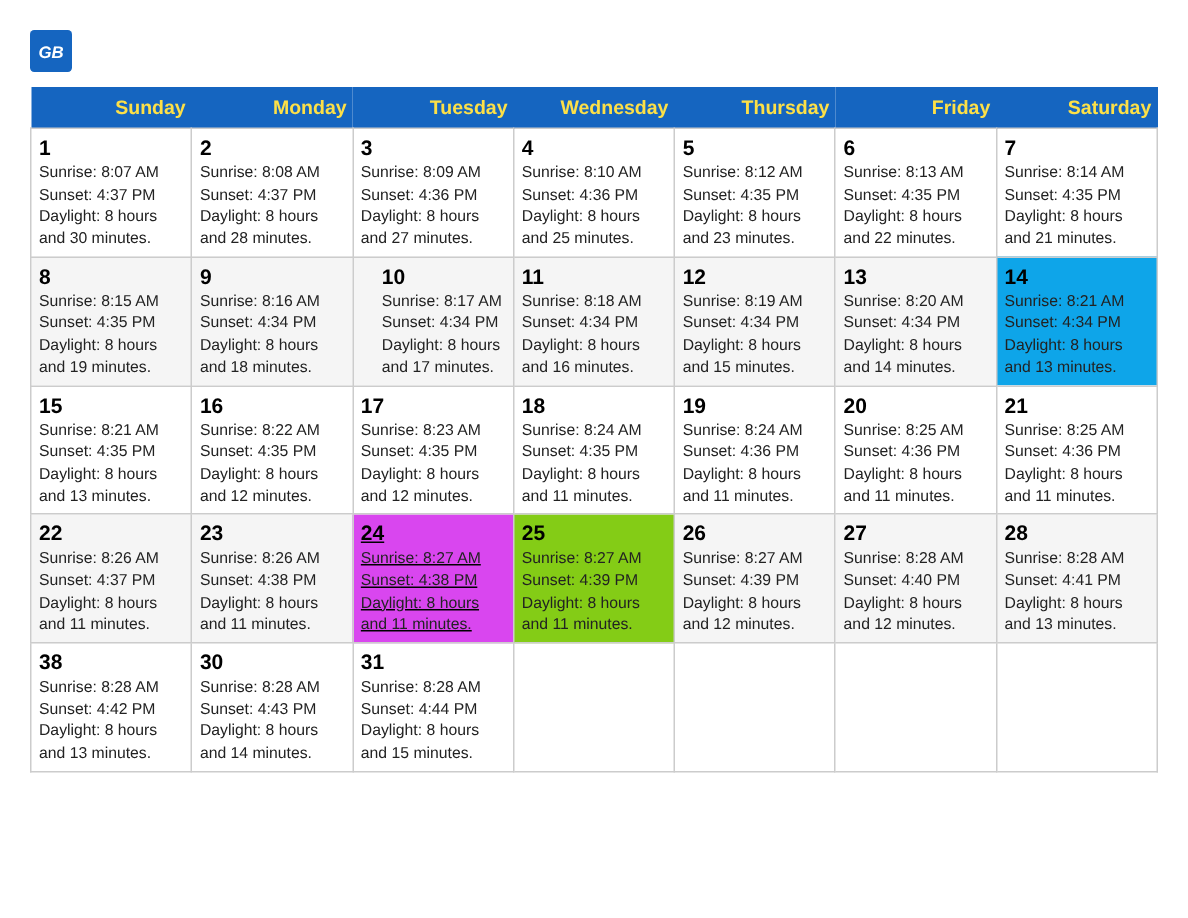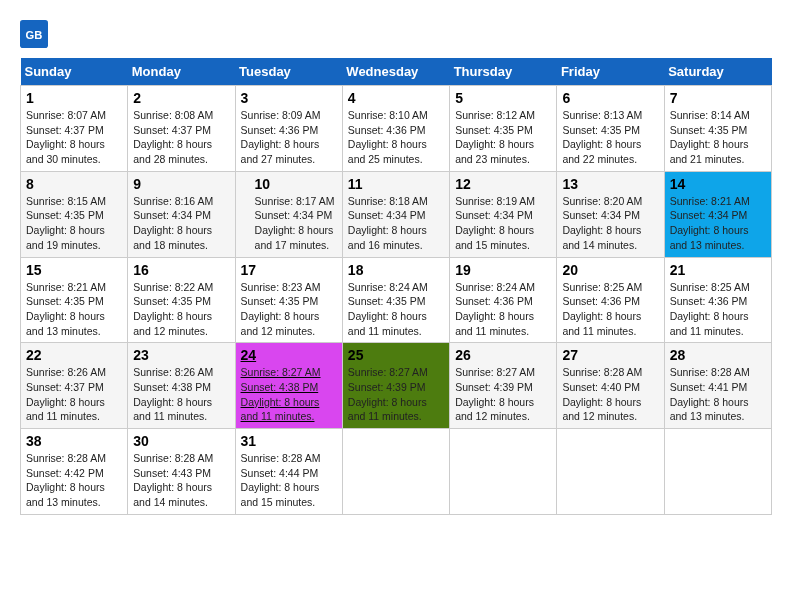--- a/index.html
+++ b/index.html
@@ -12,20 +12,21 @@
     }
     .header {
       display: flex;
       justify-content: space-between;
       align-items: flex-start;
       margin-bottom: 10px;
     }
     .logo {
       display: flex;
       align-items: center;
+      font-style: italic;
     }
     .logo-text {
       font-size: 18px;
       font-weight: bold;
       color: #1a1a1a;
       line-height: 1.1;
     }
     .logo-text span {
       color: #1565C0;
     }
@@ -46,23 +47,23 @@
       font-size: 14px;
       color: #555;
     }
     table {
       width: 100%;
       border-collapse: collapse;
       font-size: 11px;
     }
     th {
       background-color: #1565C0;
-      color: #ffffff;
+      color: #fde047;
       padding: 6px 4px;
-      text-align: left;
+      text-align: right;
       font-size: 13px;
       font-weight: bold;
     }
     td {
       border: 1px solid #ccc;
       vertical-align: top;
       padding: 4px 5px;
       width: calc(100% / 7);
       height: 80px;
       background: #fff;
@@ -216,21 +217,21 @@
           <div class="cell-text">Sunrise: 8:26 AM<br>Sunset: 4:37 PM<br>Daylight: 8 hours and 11 minutes.</div>
         </td>
         <td style="background: rgb(245, 245, 245);">
           <span class="day-num">23</span>
           <div class="cell-text">Sunrise: 8:26 AM<br>Sunset: 4:38 PM<br>Daylight: 8 hours and 11 minutes.</div>
         </td>
         <td style="background: #d946ef; text-decoration: underline;">
           <span class="day-num">24</span>
           <div class="cell-text">Sunrise: 8:27 AM<br>Sunset: 4:38 PM<br>Daylight: 8 hours and 11 minutes.</div>
         </td>
-        <td style="background: #4d7c0f;">
+        <td style="background: #84cc16;">
           <span class="day-num">25</span>
           <div class="cell-text">Sunrise: 8:27 AM<br>Sunset: 4:39 PM<br>Daylight: 8 hours and 11 minutes.</div>
         </td>
         <td style="background: rgb(245, 245, 245);">
           <span class="day-num">26</span>
           <div class="cell-text">Sunrise: 8:27 AM<br>Sunset: 4:39 PM<br>Daylight: 8 hours and 12 minutes.</div>
         </td>
         <td style="background: rgb(245, 245, 245);">
           <span class="day-num">27</span>
           <div class="cell-text">Sunrise: 8:28 AM<br>Sunset: 4:40 PM<br>Daylight: 8 hours and 12 minutes.</div>

